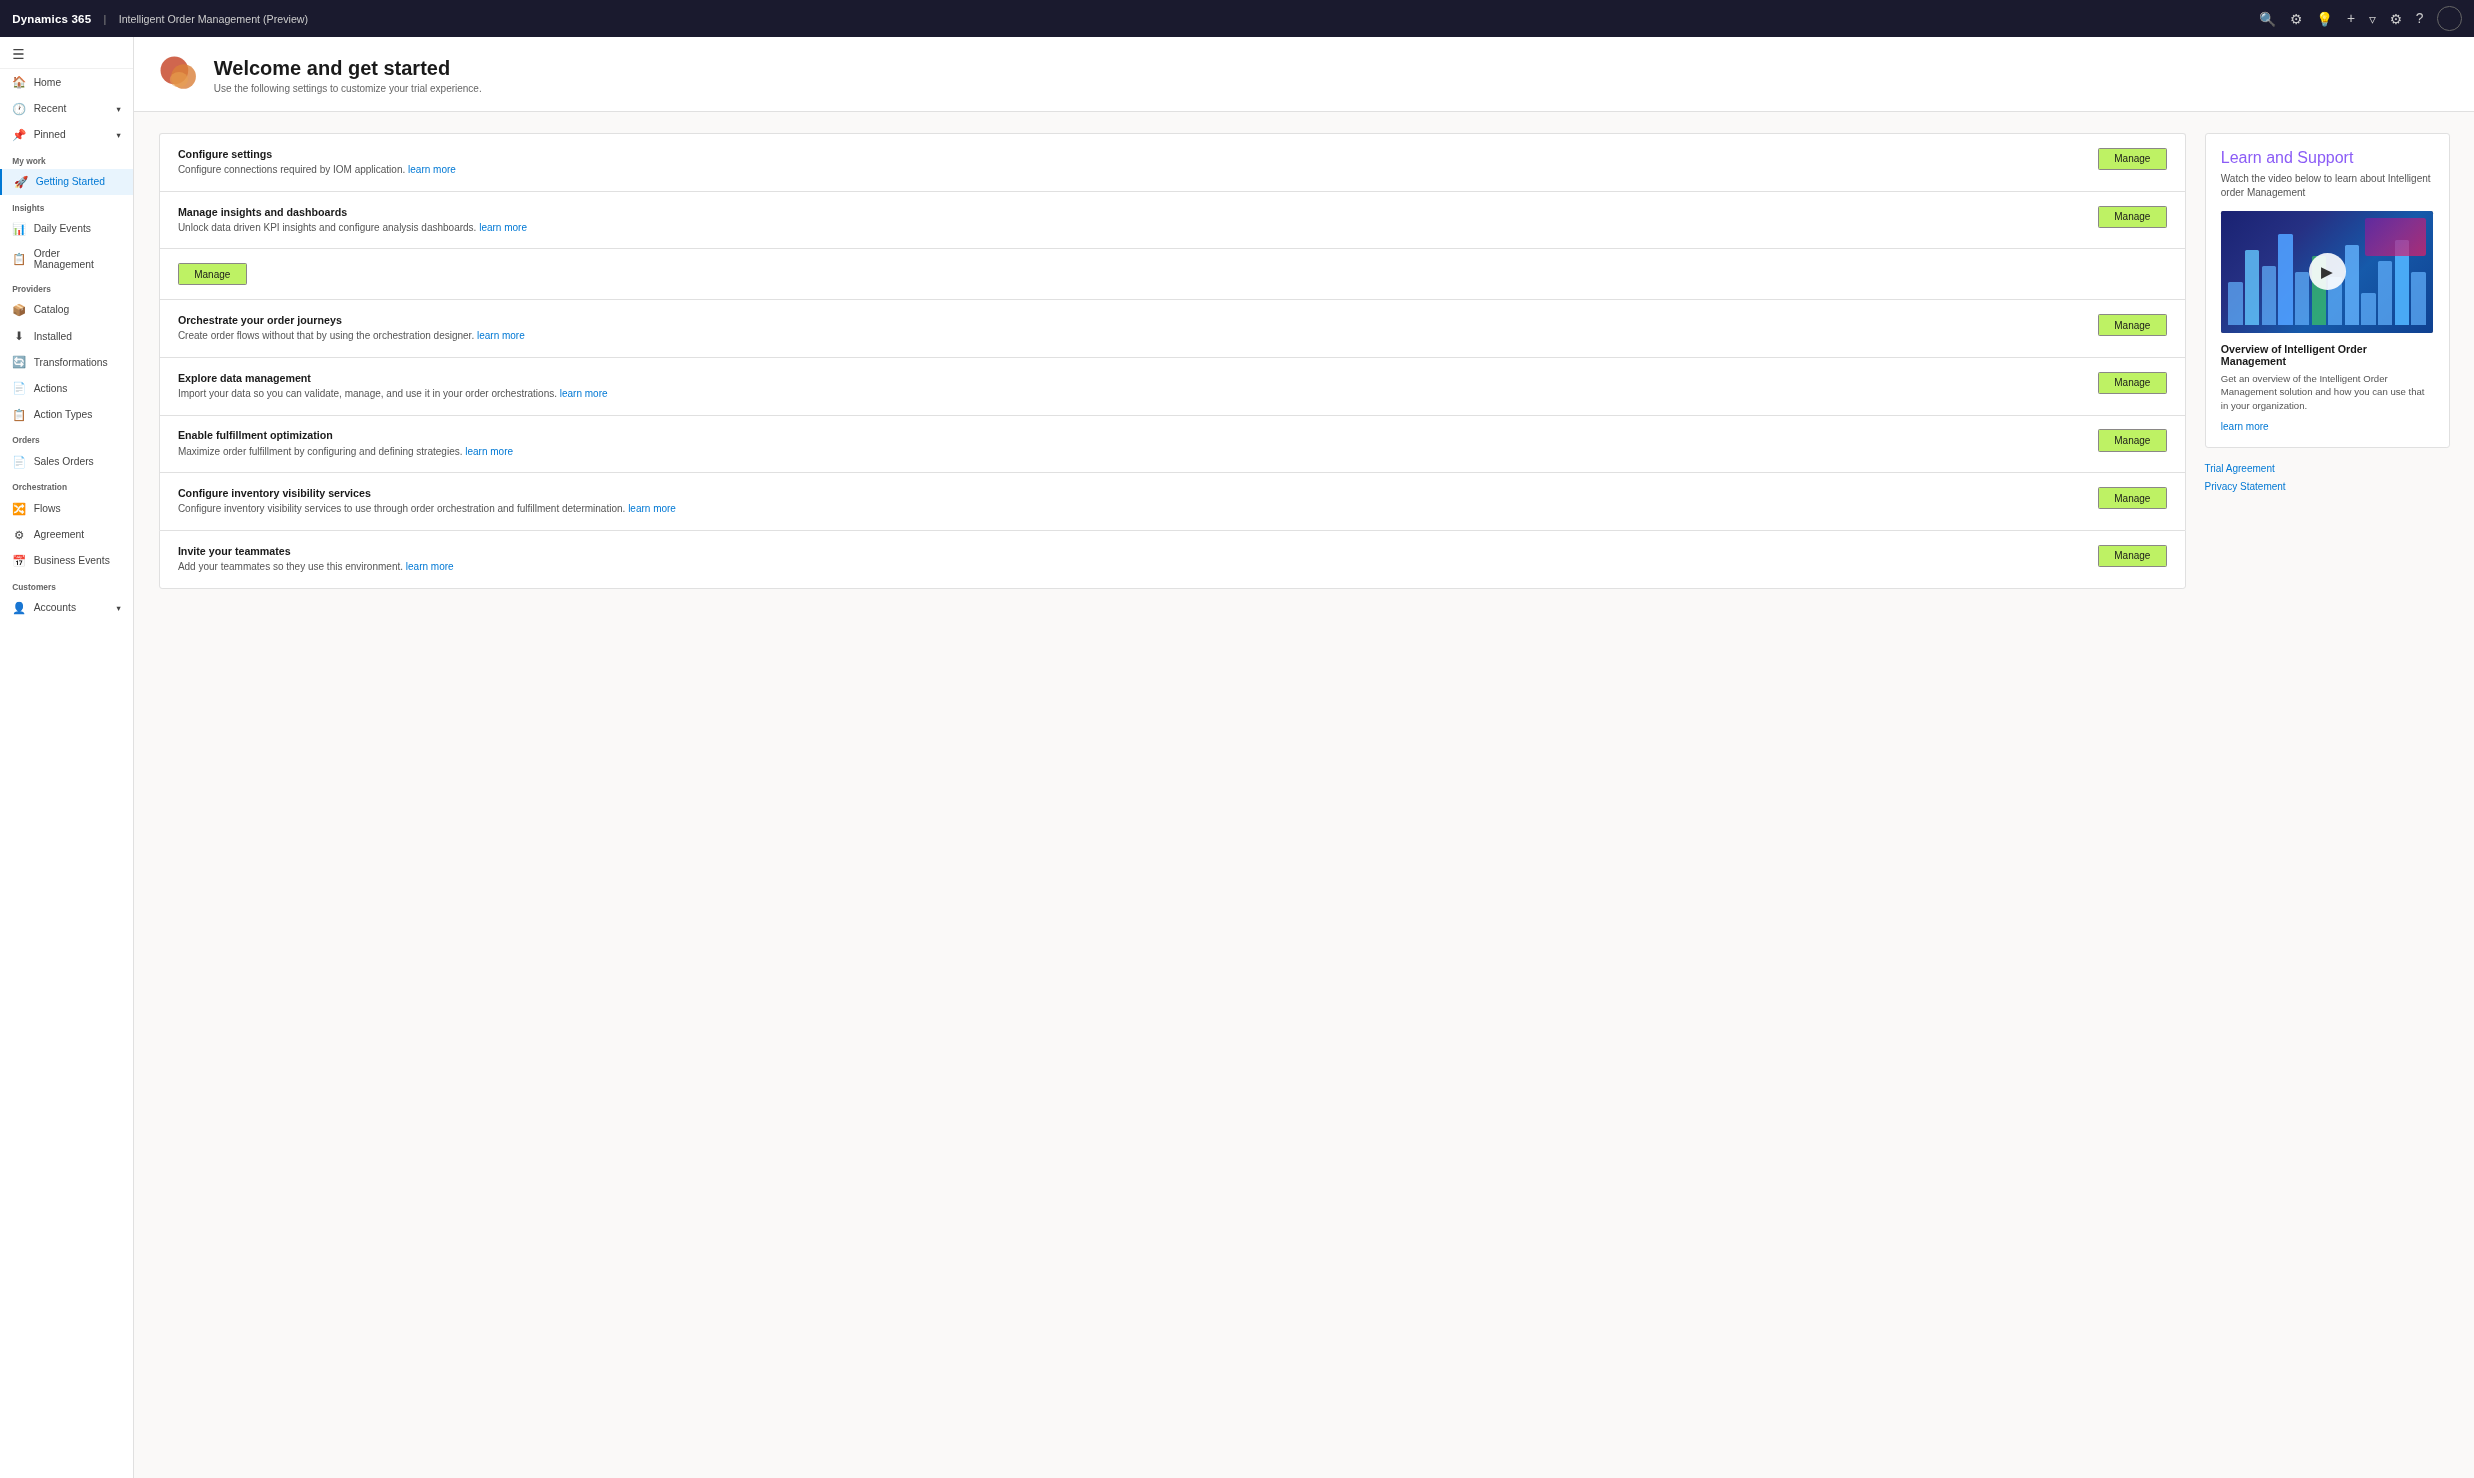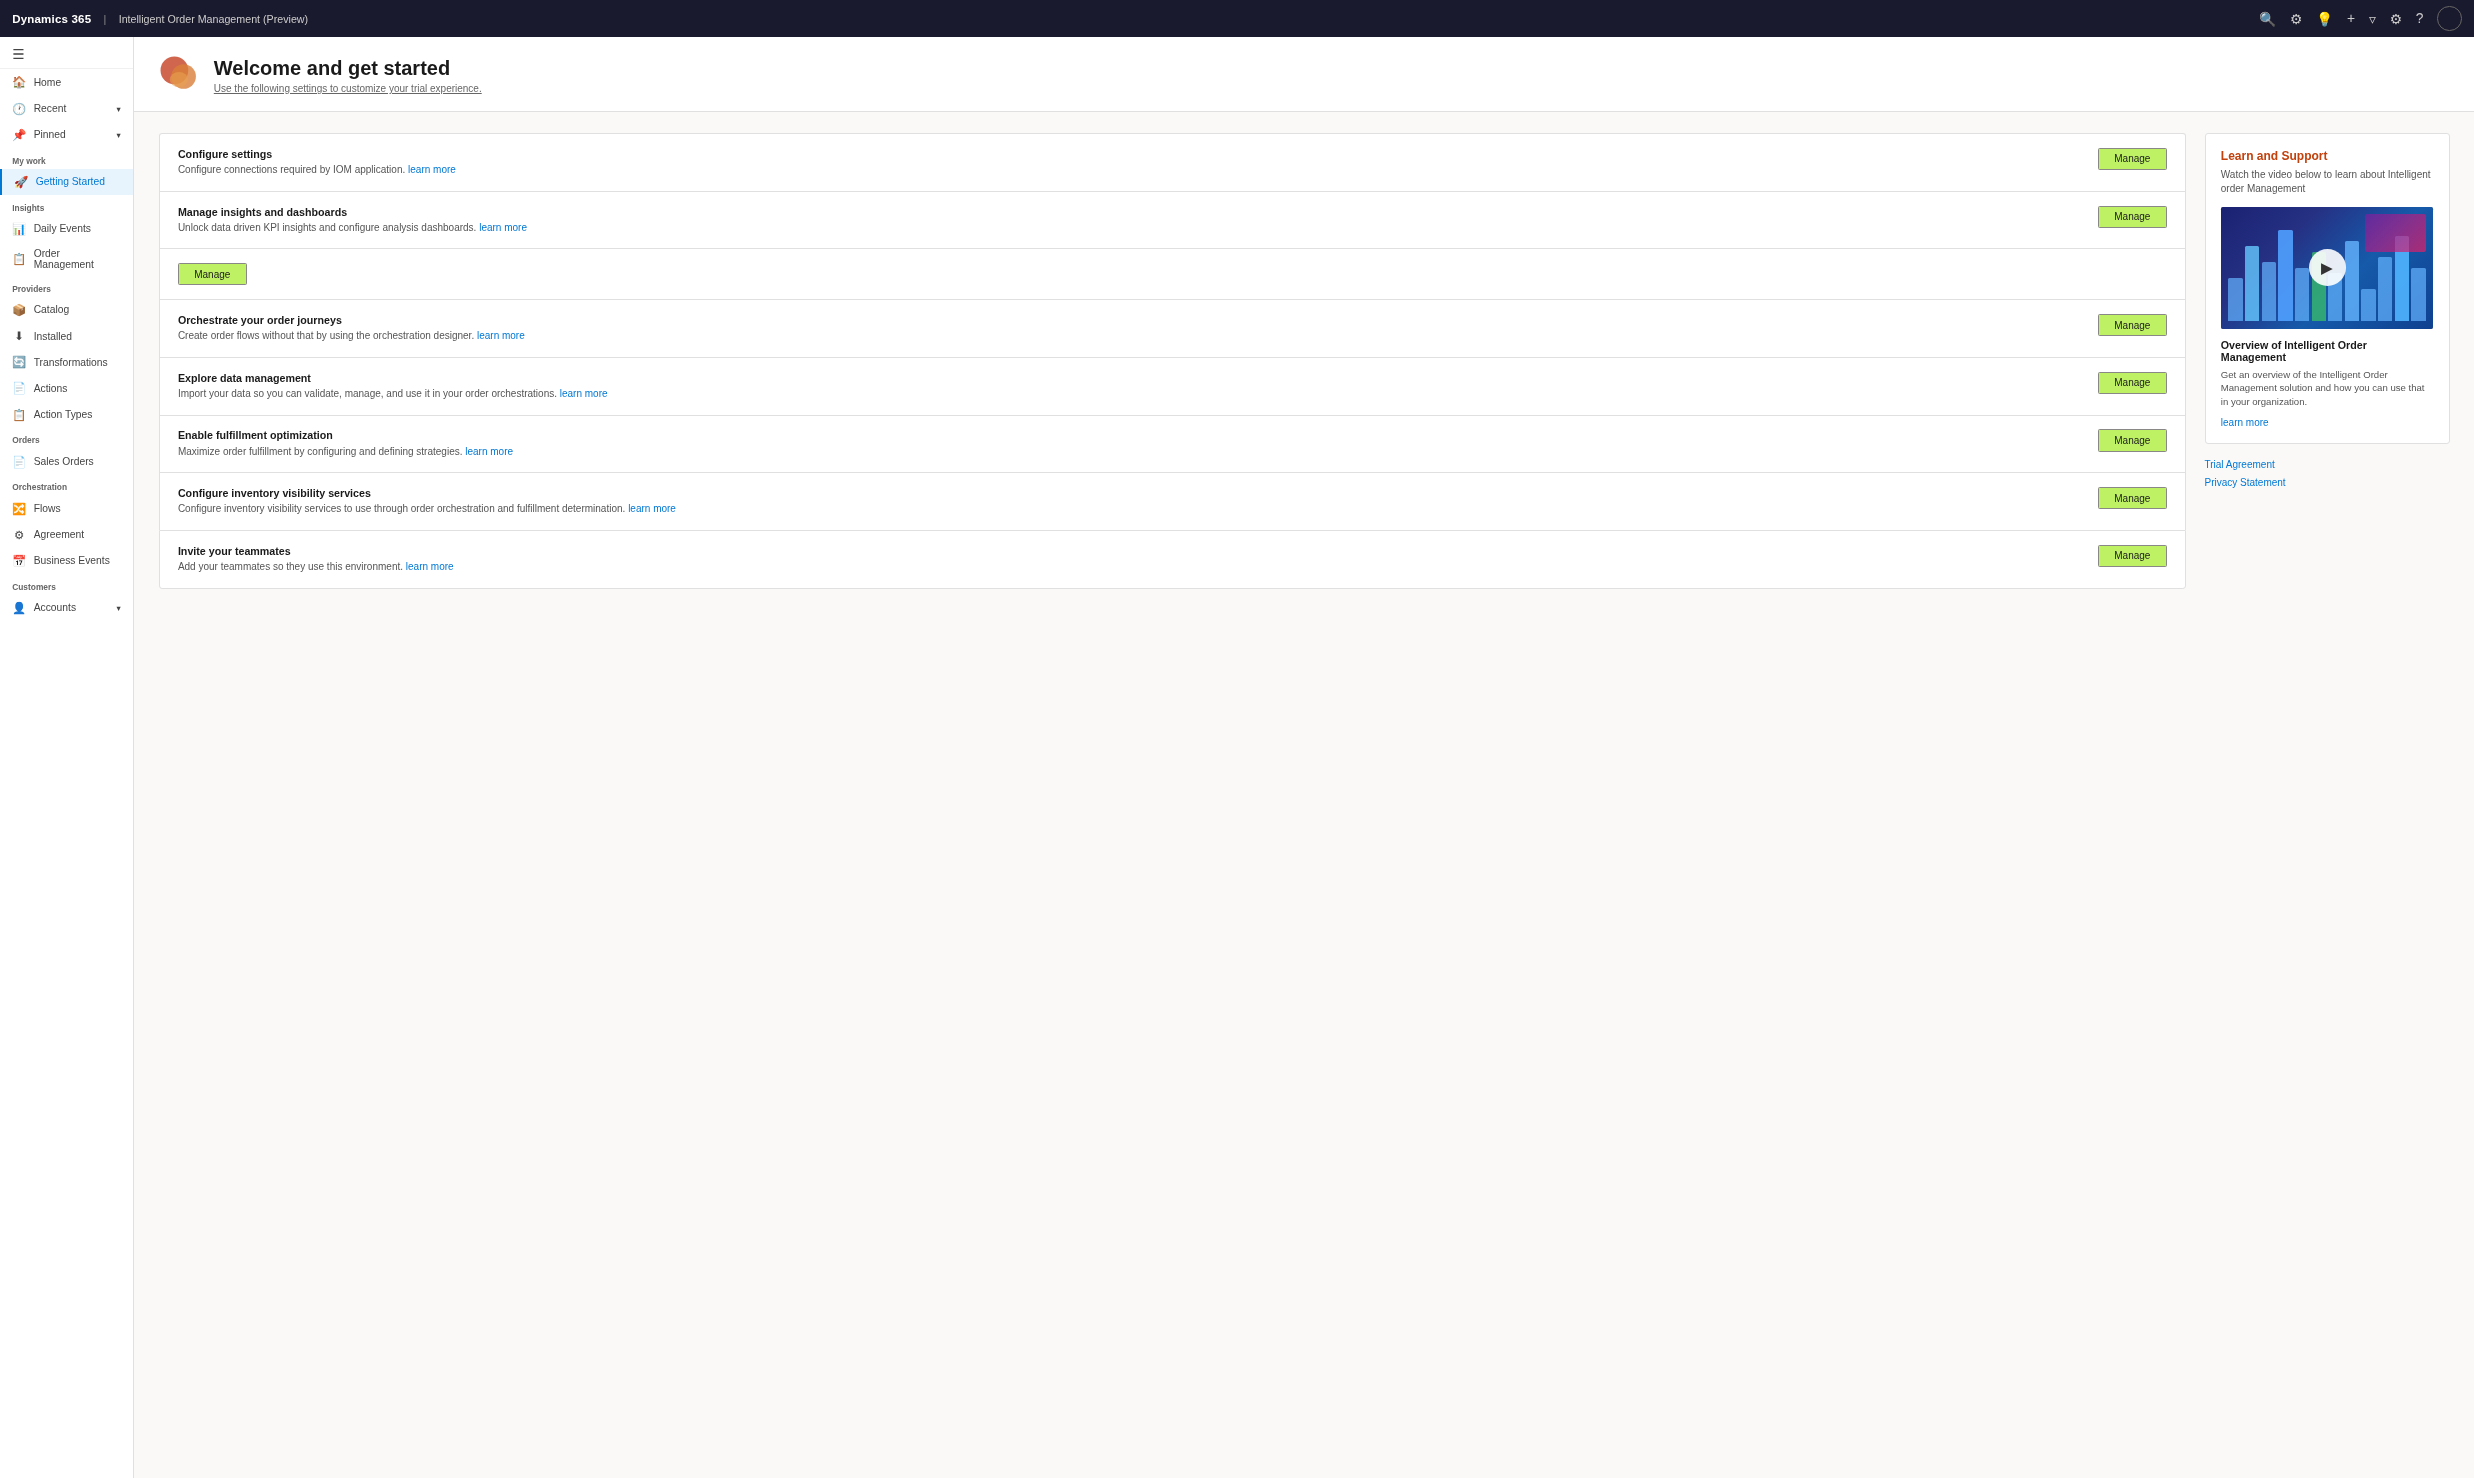--- a/index.html
+++ b/index.html
@@ -135,21 +135,20 @@
     }
     .page-header-text h1 {
       font-size: 20px;
       font-weight: 600;
       color: #1a1a1a;
     }
     .page-header-text p {
       font-size: 10px;
       color: #666;
       margin-top: 3.1px;
-      text-decoration: underline;
     }
 
     
     .content-body {
       display: flex;
       gap: 18.4px;
       padding: 21.4px 24.5px;
       flex: 1;
     }
 
@@ -208,23 +207,23 @@
       flex-direction: column;
       gap: 15.3px;
     }
     .learn-support-card {
       background: white;
       border: 0.8px solid #e0e0e0;
       border-radius: 3.1px;
       padding: 15.3px;
     }
     .learn-support-card h3 {
-      font-size: 12px;
-      font-weight: 700;
-      color: #c2410c;
+      font-size: 16px;
+      font-weight: 400;
+      color: #8b5cf6;
       margin-bottom: 4.6px;
     }
     .learn-support-card p {
       font-size: 10px;
       color: #555;
       margin-bottom: 10.7px;
       line-height: 1.4;
     }
     .video-thumbnail {
       width: 100%;

